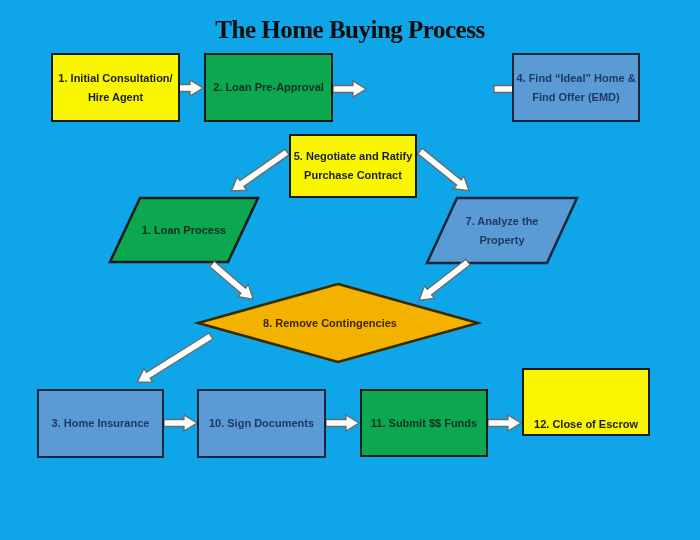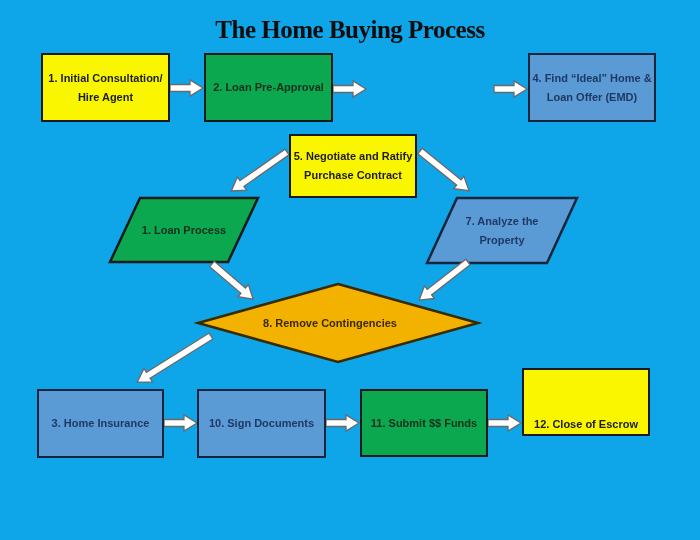--- a/index.html
+++ b/index.html
@@ -56,34 +56,34 @@
     <polygon class="arrow" transform="translate(420,151) rotate(39)" points="0,-3.5 50,-3.5 50,-8 63,0 50,8 50,3.5 0,3.5"></polygon>
     <polygon class="arrow" transform="translate(212,264) rotate(40.5)" points="0,-3.5 41,-3.5 41,-8 54,0 41,8 41,3.5 0,3.5"></polygon>
     <polygon class="arrow" transform="translate(468,262) rotate(142)" points="0,-3.5 49,-3.5 49,-8 62,0 49,8 49,3.5 0,3.5"></polygon>
     <polygon class="arrow" transform="translate(211,336) rotate(148)" points="0,-3.5 74,-3.5 74,-8 87,0 74,8 74,3.5 0,3.5"></polygon>
 
     <polygon class="arrow" transform="translate(164,423)" points="0,-3.5 20,-3.5 20,-8 33,0 20,8 20,3.5 0,3.5"></polygon>
     <polygon class="arrow" transform="translate(326,423)" points="0,-3.5 20,-3.5 20,-8 33,0 20,8 20,3.5 0,3.5"></polygon>
     <polygon class="arrow" transform="translate(488,423)" points="0,-3.5 20,-3.5 20,-8 33,0 20,8 20,3.5 0,3.5"></polygon>
   </svg>
 
-  <div class="node yellow" style="left:41px;top:53px;width:129px;height:69px;">
+  <div class="node yellow" style="left:51px;top:53px;width:129px;height:69px;">
     <span class="ln">1. Initial Consultation/</span>
     <span class="ln">Hire Agent</span>
   </div>
 
   <div class="node green" style="left:204px;top:53px;width:129px;height:69px;">
     <span class="ln">2. Loan Pre-Approval</span>
     <span class="ln"></span>
   </div>
 
 
-  <div class="node blue" style="left:528px;top:53px;width:128px;height:69px;">
+  <div class="node blue" style="left:512px;top:53px;width:128px;height:69px;">
     <span class="ln">4. Find “Ideal” Home &amp;</span>
-    <span class="ln">Loan Offer (EMD)</span>
+    <span class="ln">Find Offer (EMD)</span>
   </div>
 
   <div class="node yellow" style="left:289px;top:134px;width:128px;height:64px;">
     <span class="ln">5. Negotiate and Ratify</span>
     <span class="ln">Purchase Contract</span>
   </div>
 
   <div class="node blue" style="left:37px;top:389px;width:127px;height:69px;">
     <span class="ln">3. Home Insurance</span>
     <span class="ln"></span>

